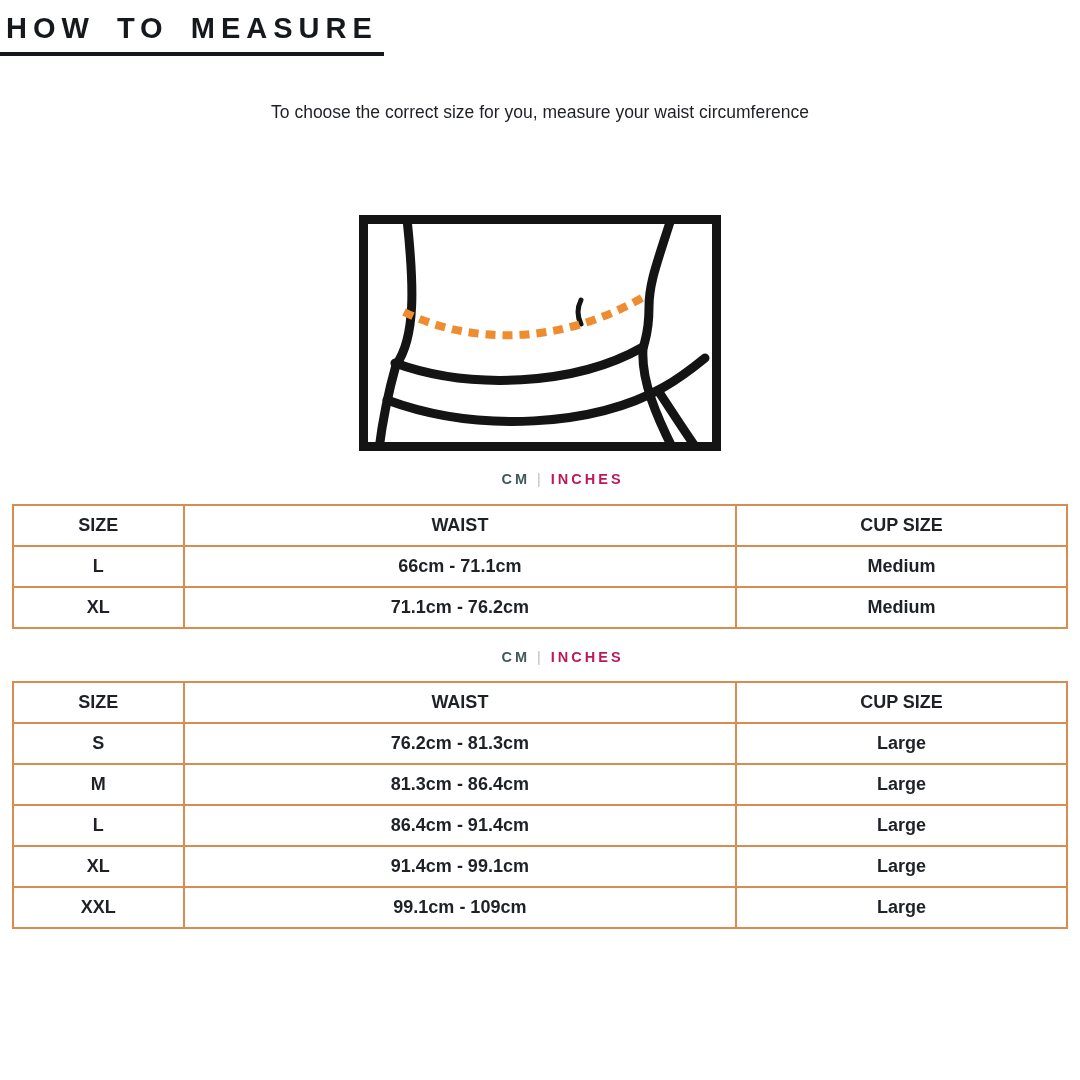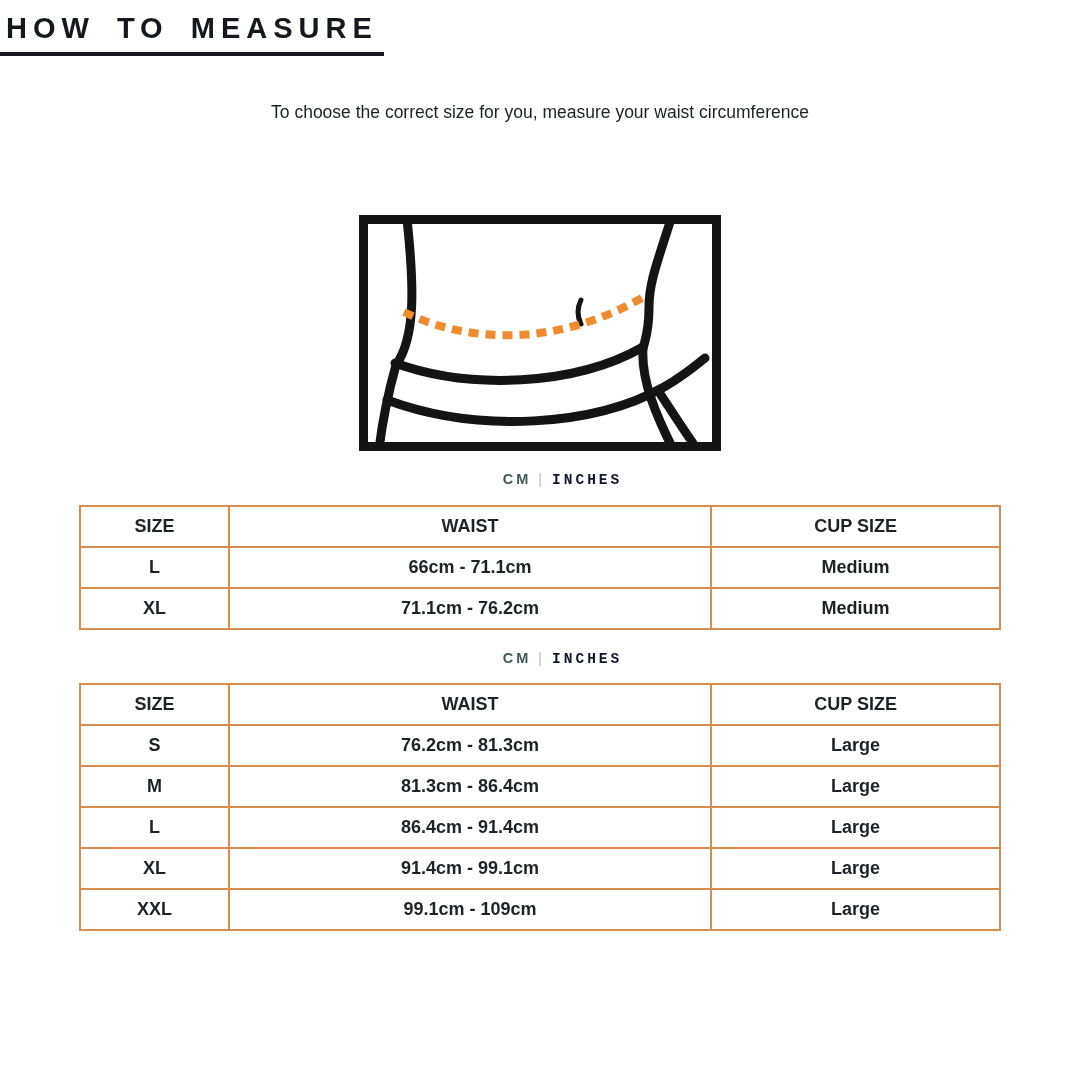--- a/index.html
+++ b/index.html
@@ -44,24 +44,24 @@
   .unit-toggle{
     text-align:center;
     margin-top:21px;
     font-size:14.5px;
     font-weight:bold;
     letter-spacing:3px;
     line-height:1;
   }
   .unit{cursor:pointer;}
   .unit.active{color:#41585c;margin-left:45px;}
-  .unit.inactive{color:#0f172a;font-family:Liberation Mono, monospace;}
+  .unit.inactive{color:#be185d;}
   .unit-divider{color:#b9bdbf;font-weight:normal;margin:0 7px;}
   table.size-table{
-    width:922px;
+    width:1056px;
     margin:17px auto 8px auto;
     border-collapse:collapse;
     table-layout:fixed;
   }
   table.size-table th,
   table.size-table td{
     border:2px solid #d88c50;
     text-align:center;
     vertical-align:middle;
     height:39px;

